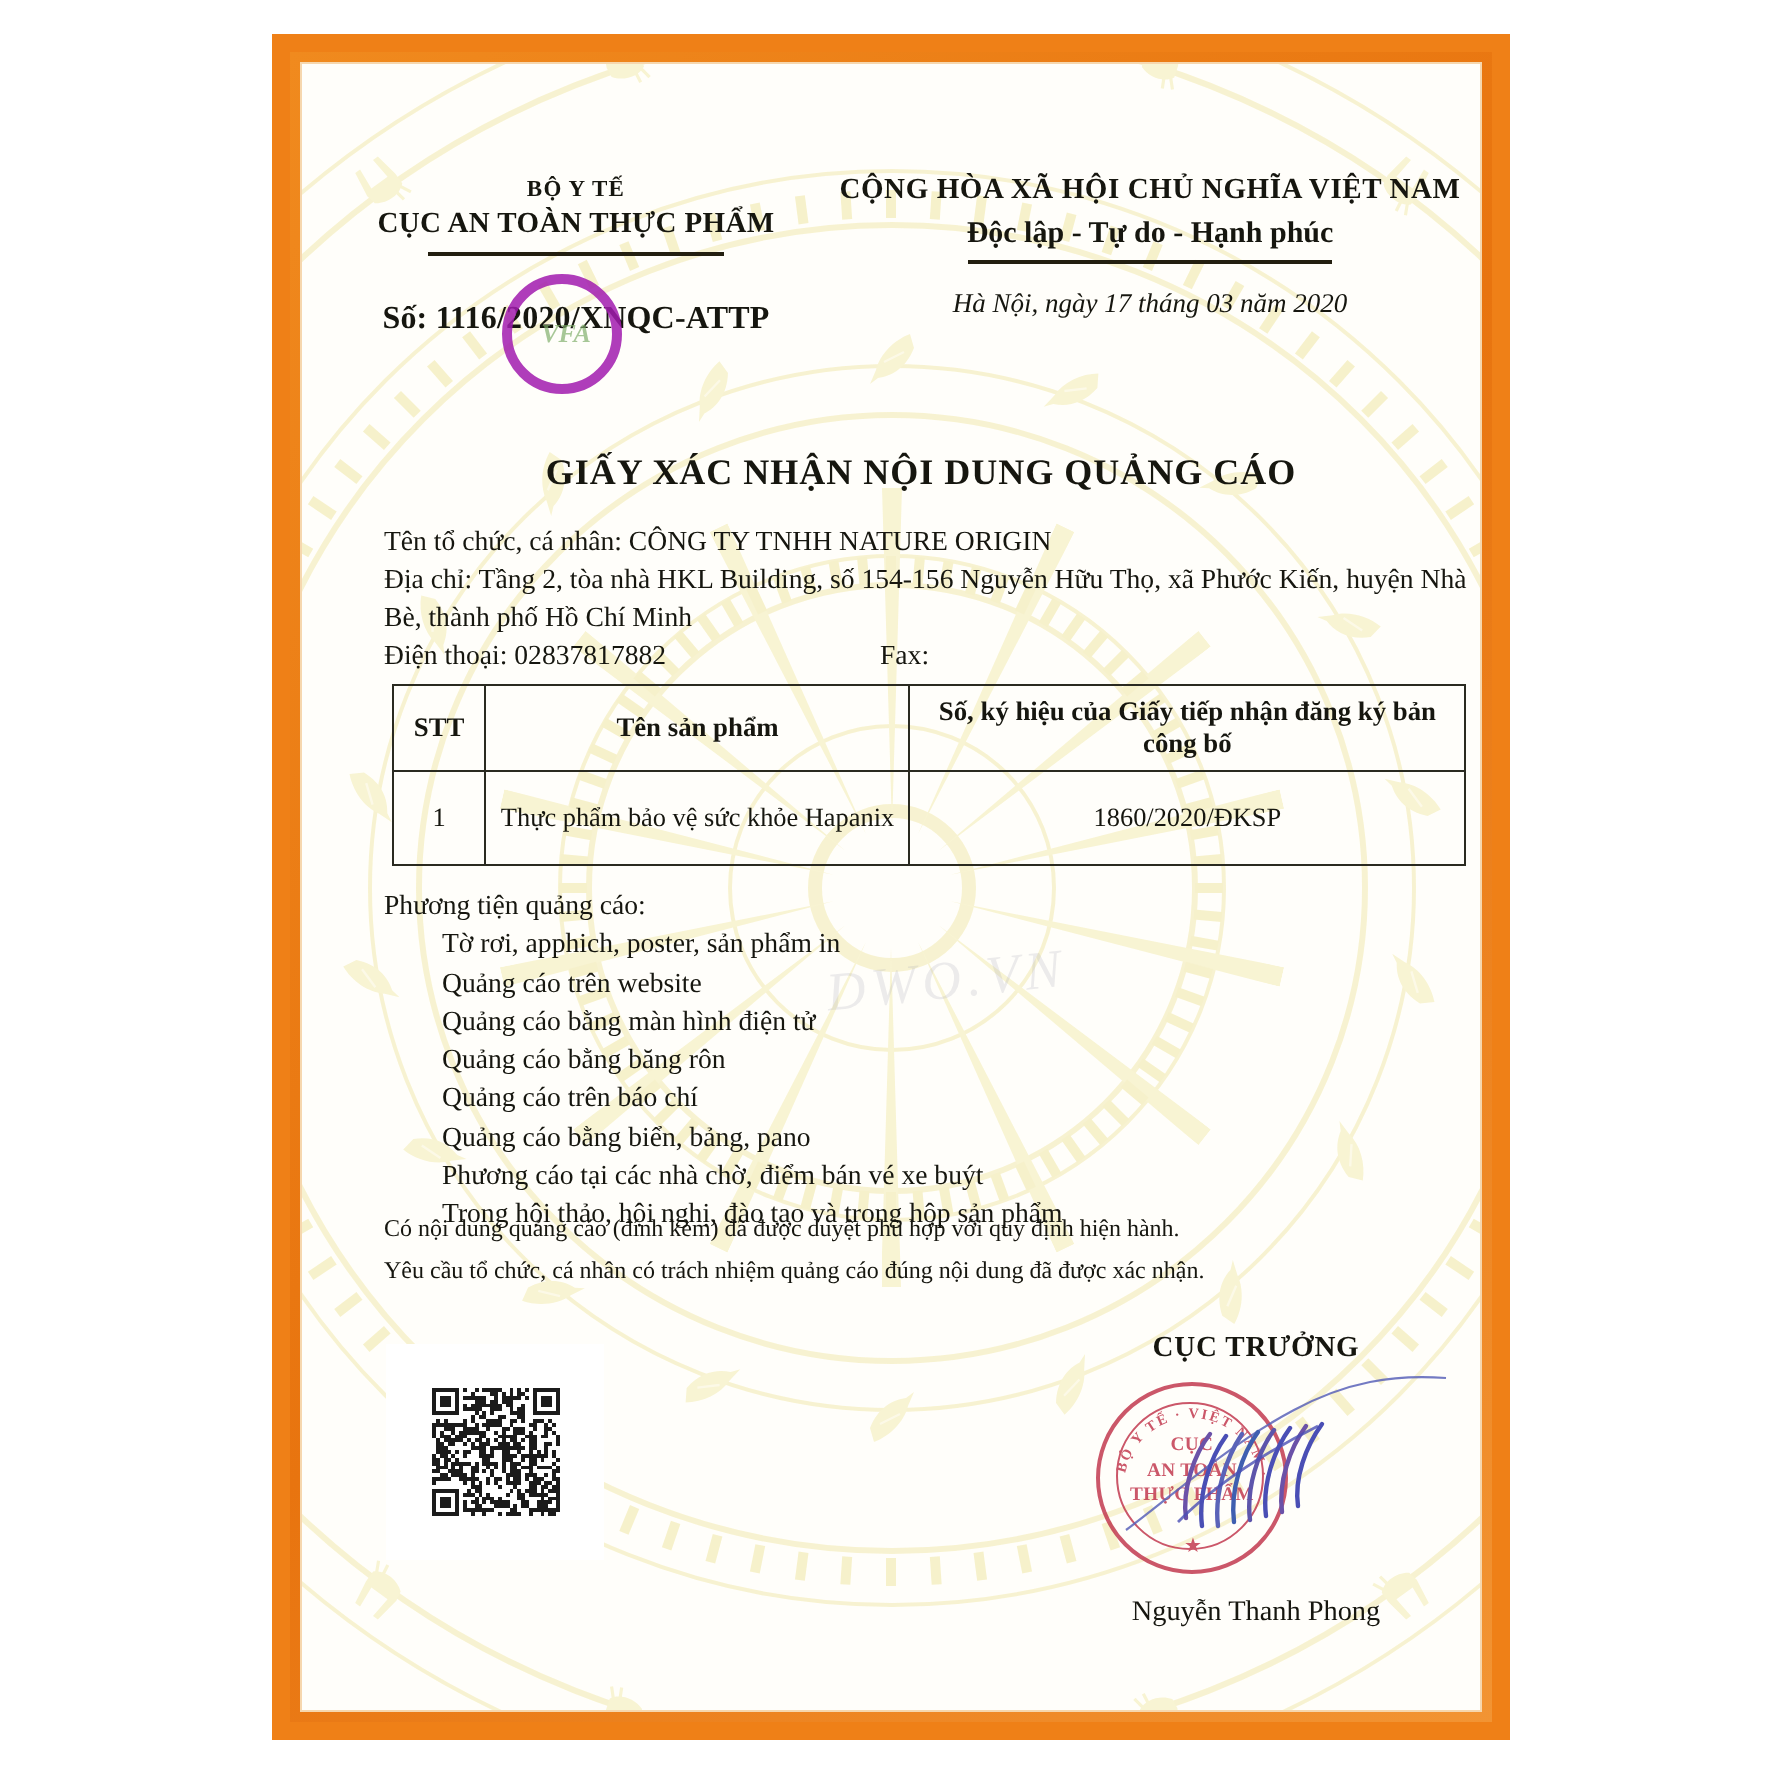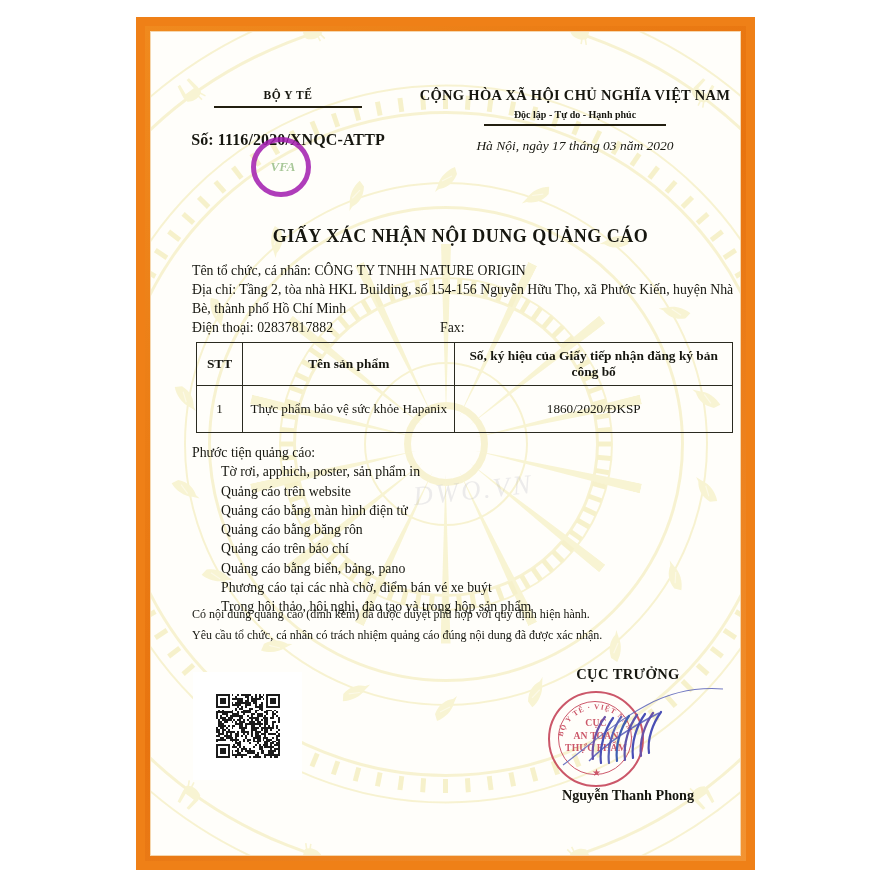--- a/index.html
+++ b/index.html
@@ -159,21 +159,21 @@
     text-align: center;
     line-height: 24px;
   }
 
   
   #hdr-right { left: 250px; top: 55px; width: 348px; text-align: center; }
   #quocHieu {
     font-size: 14.5px; font-weight: bold; letter-spacing: .3px;
   }
   #tieuNgu {
-    font-size: 10px; font-weight: bold; margin-top: 5px;
+    font-size: 15px; font-weight: bold; margin-top: 5px;
   }
   #hdr-right-rule {
     width: 182px; height: 2px; background: #231f10; margin: 4px auto 0 auto;
   }
   #ngayThang {
     margin-top: 12px; font-size: 13.5px; font-style: italic;
   }
 
   
   #title {
@@ -245,21 +245,21 @@
     text-align: center; color: #c0334a;
     font-size: 9.6px; font-weight: bold; line-height: 12.5px;
     letter-spacing: .2px;
   }
   #red-seal-star {
     position: absolute; left: 42px; top: 74px;
     color: #c0334a; font-size: 10px;
   }
   #red-arc { position: absolute; left: 0; top: 0; width: 92px; height: 92px; }
   #signature { position: absolute; left: 52px; top: 2px; width: 175px; height: 95px; }
-  #signer { font-size: 14.2px; font-weight: bold; margin-top: 2px; }
+  #signer { font-size: 14.2px; font-weight: normal; margin-top: 13px; }
 </style>
 </head>
 <body>
 
 <div id="page">
 
   <div id="frame">
     <div id="frame-inner">
 
       <div class="drum">
@@ -596,20 +596,21 @@
 
       <div id="watermark">DWO.VN</div>
 
       <div id="content">
 
         <div class="abs" id="hdr-left">
           <div id="green-seal">
             <div id="green-seal-inner">VFA</div>
           </div>
           <div id="boyte">BỘ Y TẾ</div>
+          <div id="cucantoan">CỤC AN TOÀN THỰC PHẨM</div>
           <div id="hdr-left-rule"></div>
           <div id="so-hieu">Số: 1116/2020/XNQC-ATTP</div>
         </div>
 
         <div class="abs" id="hdr-right">
           <div id="quocHieu">CỘNG HÒA XÃ HỘI CHỦ NGHĨA VIỆT NAM</div>
           <div id="tieuNgu">Độc lập - Tự do - Hạnh phúc</div>
           <div id="hdr-right-rule"></div>
           <div id="ngayThang">Hà Nội, ngày 17 tháng 03 năm 2020</div>
         </div>
@@ -650,21 +651,21 @@
               <tr class="row-b">
                 <td>1</td>
                 <td>Thực phẩm bảo vệ sức khỏe Hapanix</td>
                 <td>1860/2020/ĐKSP</td>
               </tr>
             </tbody>
           </table>
         </div>
 
         <div class="abs" id="media">
-          <div class="lead">Phước tiện quảng cáo:</div>
+          <div class="lead">Phương tiện quảng cáo:</div>
           <div class="item">Tờ rơi, apphich, poster, sản phẩm in</div>
           <div class="item">Quảng cáo trên website</div>
           <div class="item">Quảng cáo bằng màn hình điện tử</div>
           <div class="item">Quảng cáo bằng băng rôn</div>
           <div class="item">Quảng cáo trên báo chí</div>
           <div class="item">Quảng cáo bằng biển, bảng, pano</div>
           <div class="item">Phương cáo tại các nhà chờ, điểm bán vé xe buýt</div>
           <div class="item">Trong hội thảo, hội nghị, đào tạo và trong hộp sản phẩm</div>
         </div>
 

